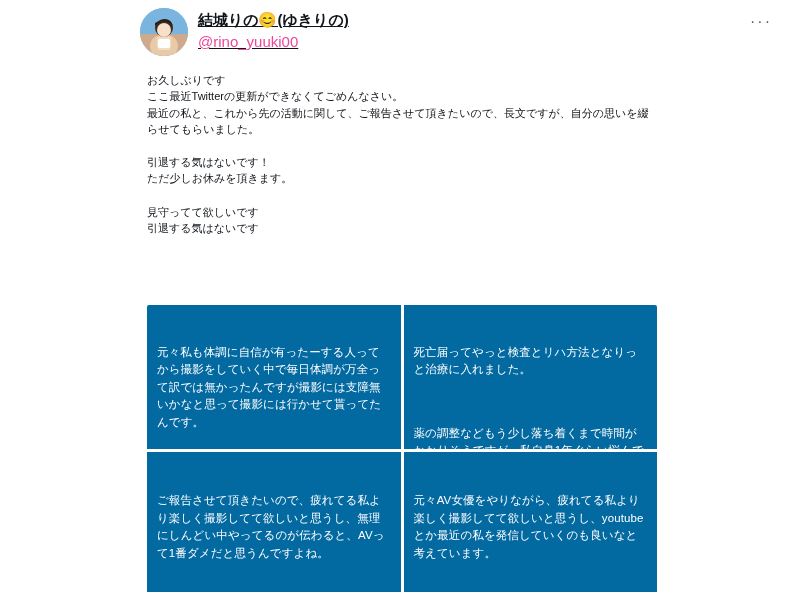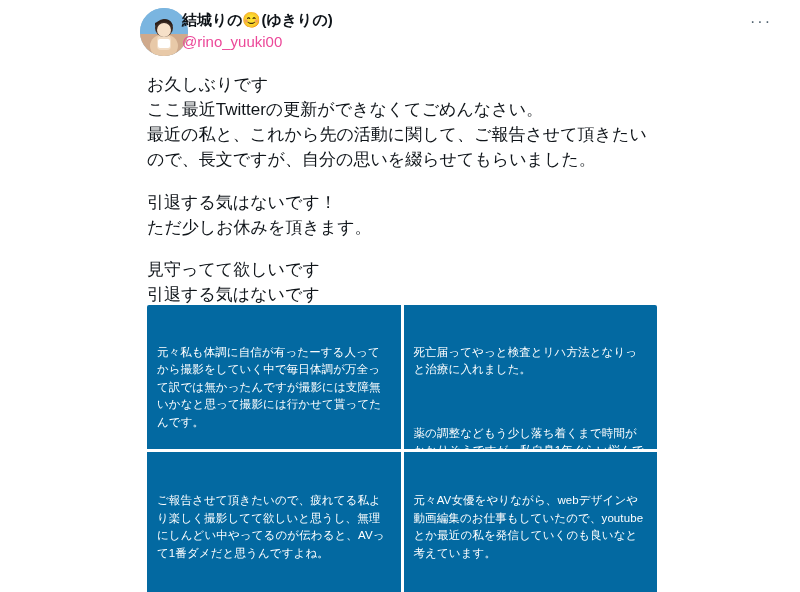--- a/index.html
+++ b/index.html
@@ -41,23 +41,24 @@
     width: 48px;
     height: 48px;
     border-radius: 50%;
     overflow: hidden;
     background: #7fb3d5;
   }
   .avatar svg { display: block; }
 
   .name-block {
     position: absolute;
-    left: 182px;
+    left: 198px;
     top: 10px;
     line-height: 1.35;
+    text-decoration: underline;
   }
   .display-name {
     font-size: 15px;
     font-weight: bold;
     color: #0f1419;
     letter-spacing: 0;
   }
   .handle {
     font-size: 15px;
     color: #ec4899;
@@ -73,21 +74,21 @@
     letter-spacing: 2px;
     line-height: 1;
     cursor: pointer;
   }
 
   .tweet-body {
     position: absolute;
     left: 147px;
     top: 72px;
     width: 510px;
-    font-size: 17px;
+    font-size: 11px;
     line-height: 1.48;
     color: #0f1419;
   }
   .tweet-body p {
     margin: 0 0 17px 0;
     white-space: pre-wrap;
   }
   .tweet-body p:last-child { margin-bottom: 0; }
 
   
@@ -183,19 +184,19 @@
     <div class="media-cell cell-3">
       <div class="txt">
         <div class="para">ご報告させて頂きたいので、疲れてる私より楽しく撮影してて欲しいと思うし、無理にしんどい中やってるのが伝わると、AVって1番ダメだと思うんですよね。</div>
         
         
       </div>
     </div>
 
     <div class="media-cell cell-4">
       <div class="txt">
-        <div class="para">元々AV女優をやりながら、webデザインや動画編集のお仕事もしていたので、youtubeとか最近の私を発信していくのも良いなと考えています。</div>
+        <div class="para">元々AV女優をやりながら、疲れてる私より楽しく撮影してて欲しいと思うし、youtubeとか最近の私を発信していくのも良いなと考えています。</div>
         
       </div>
     </div>
 
   </div>
 </div>
 
 </body></html>

